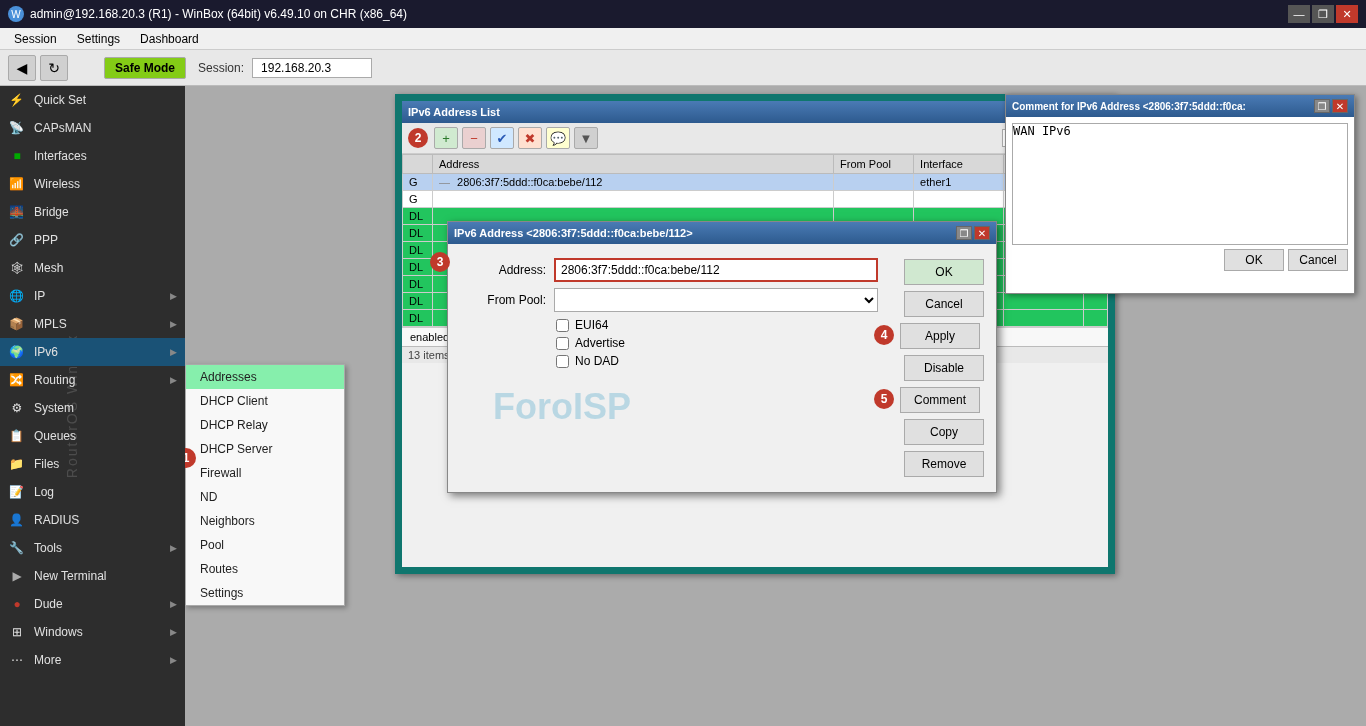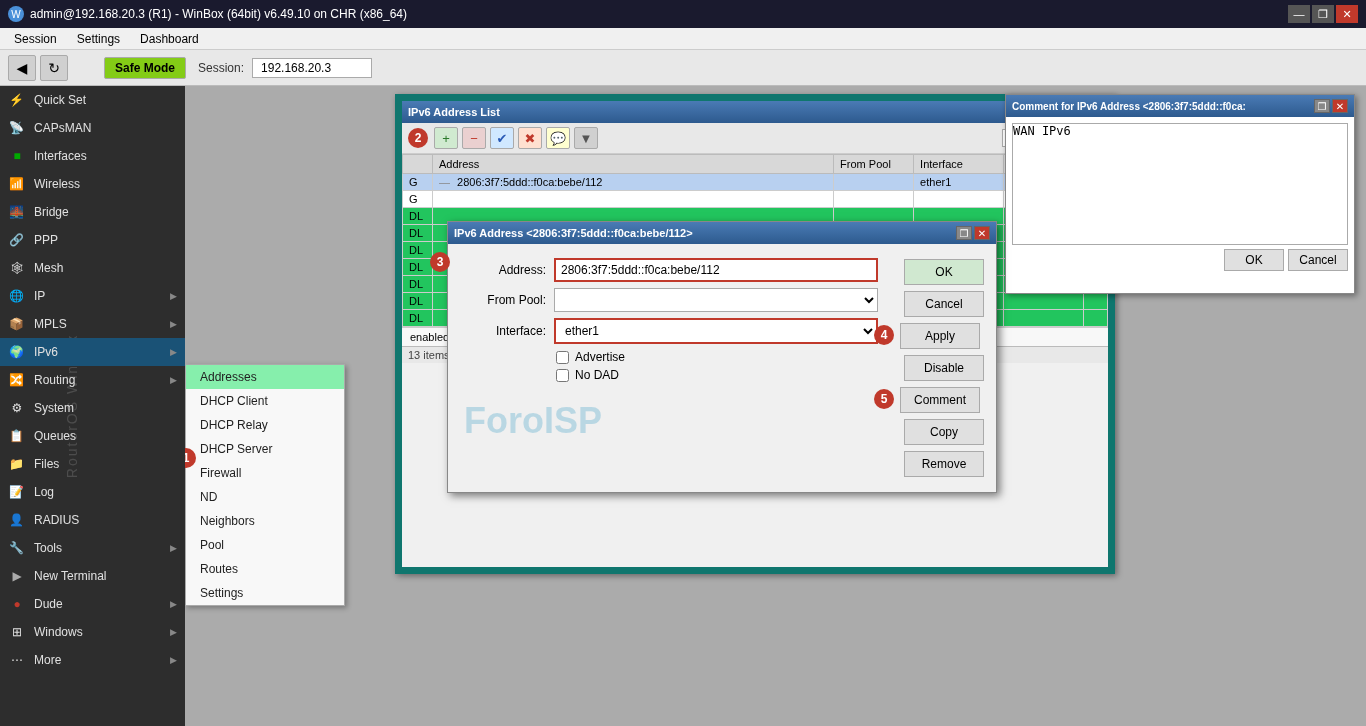--- a/index.html
+++ b/index.html
@@ -646,37 +646,35 @@
             <div class="dialog-row">
               <span class="dialog-label">Address:</span>
               <input type="text" class="dialog-input" value="2806:3f7:5ddd::f0ca:bebe/112" style="">
             </div>
             <div class="dialog-row">
               <span class="dialog-label">From Pool:</span>
               <select class="dialog-input" style="border:1px solid #aaa;">
                 <option></option>
               </select>
             </div>
-            <div class="dialog-row">
-              <span class="dialog-label">Interface:</span>
-              <select class="dialog-select">
-                <option>ether1</option>
-              </select>
-            </div>
-
+
+            <div class="checkbox-row">
+              <input type="checkbox" style="">
+              <span>EUI64</span>
+            </div>
             <div class="checkbox-row">
               <input type="checkbox" style="">
               <span>Advertise</span>
             </div>
             <div class="checkbox-row">
               <input type="checkbox" style="">
               <span>No DAD</span>
             </div>
 
-            <div class="foro-watermark" style="font-size:36px; color:rgba(60,160,200,0.3); margin: 14px 0 0 8px;">
+            <div class="foro-watermark" style="font-size:36px; color:rgba(60,160,200,0.3); margin: 14px 0 0 37px;">
               <span>ForoISP</span>
             </div>
           </div>
 
           <div style="width:100px; padding:4px 8px 4px 4px; display:flex; flex-direction:column; align-items:center;">
             <button class="dialog-btn primary">OK</button>
             <button class="dialog-btn">Cancel</button>
 
             <div style="position:relative; width:100%;">
               <div class="step-badge" style="position:absolute; left:-26px; top:5px;">4</div>

